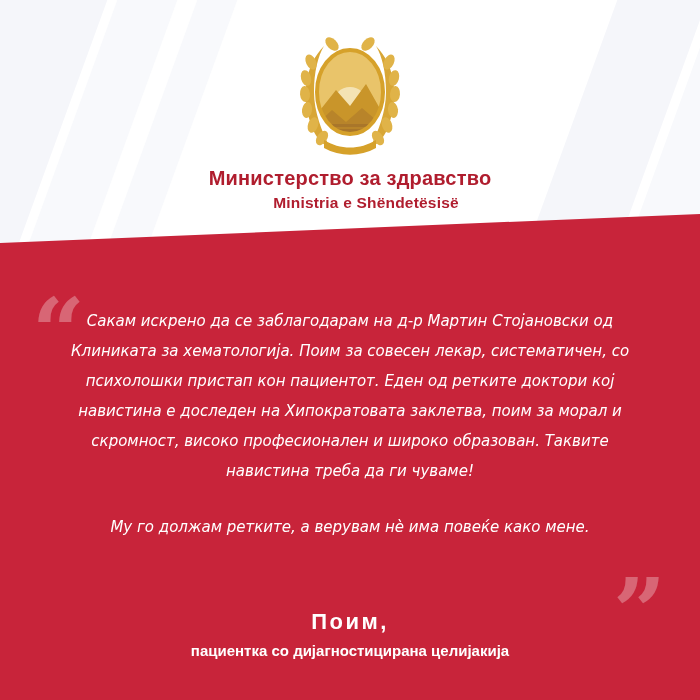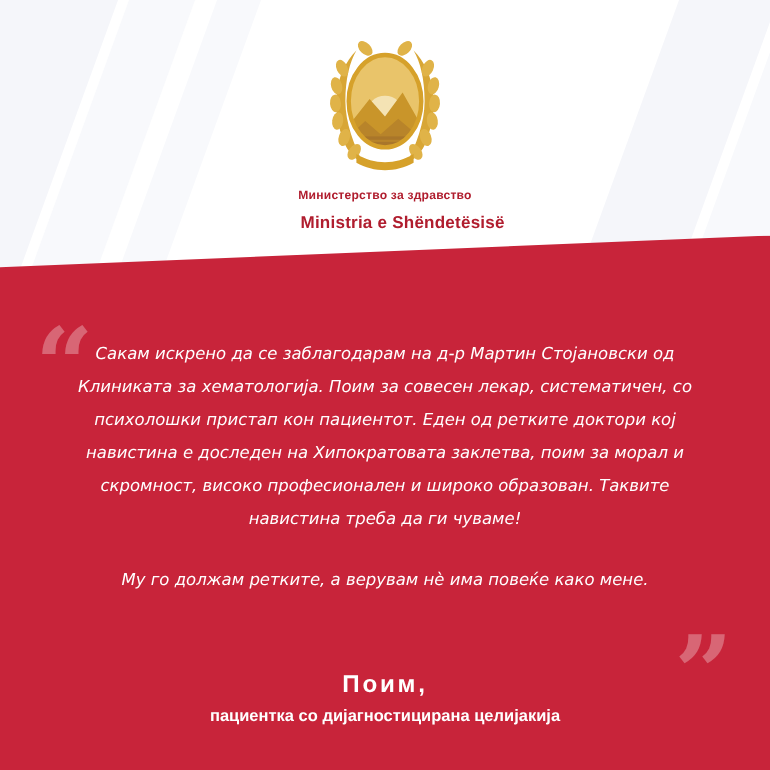--- a/index.html
+++ b/index.html
@@ -46,21 +46,21 @@
   .emblem { width: 132px; height: 132px; display: block; }
 
   .ministry {
     position: absolute;
     left: 0; right: 0;
     top: 168px;
     text-align: center;
   }
   .ministry .line1 {
     color: #b01d2e;
-    font-size: 11px;
+    font-size: 20px;
     font-weight: bold;
     letter-spacing: 0.2px;
     line-height: 21px;
   }
   .ministry .line2 {
     color: #b01d2e;
     font-size: 15.5px;
     font-weight: bold;
     letter-spacing: 0.2px;
     line-height: 21px;

